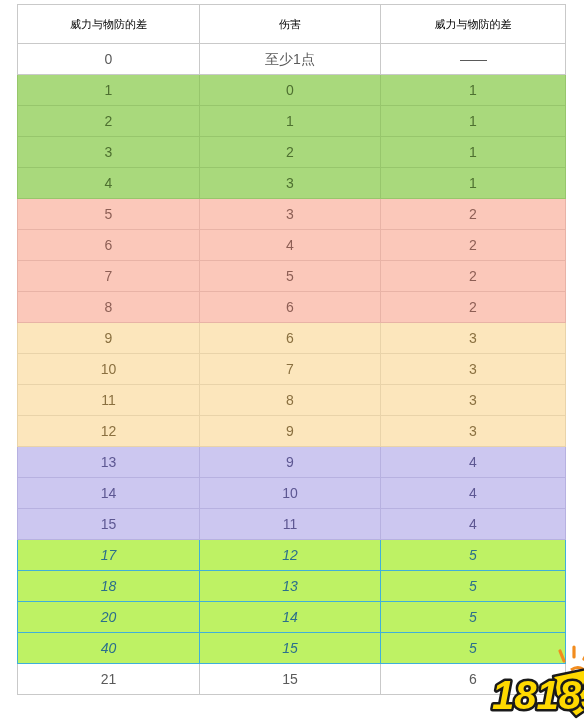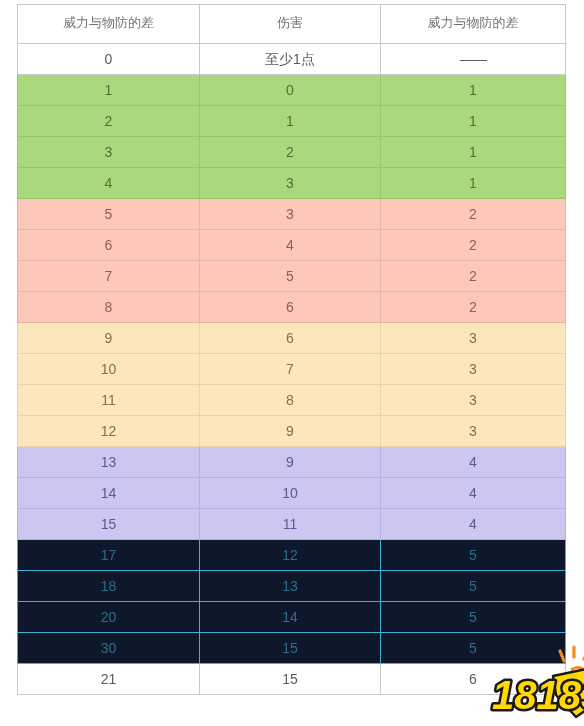--- a/index.html
+++ b/index.html
@@ -44,24 +44,23 @@
     color: #585858;
     height: 30px;
     padding: 0;
     line-height: 30px;
     white-space: nowrap;
   }
 
   table.damage-table thead th {
     height: 38px;
     line-height: 38px;
-    font-size: 13px;
-    color: #737373;
+    font-size: 11px;
+    color: #000000;
     background: #ffffff;
-    font-family: Liberation Mono, monospace;
   }
 
   tr.row-plain td { background: #ffffff; color: #5a5a5a; }
 
   tr.band-green td {
     background: #a9d97c;
     color: #4e7030;
     border-color: #97c66c;
   }
   tr.band-pink td {
@@ -73,23 +72,24 @@
     background: #fce6bc;
     color: #8a7040;
     border-color: #e9d3a9;
   }
   tr.band-purple td {
     background: #ccc7f0;
     color: #5d5792;
     border-color: #b7b1e0;
   }
   tr.band-blue td {
-    background: #0f172a;
+    background: #bef264;
     color: #2b6f8c;
     border-color: #3fb0d9;
+    font-style: italic;
   }
 
   .dash-cell { letter-spacing: -1px; }
 
   
   #watermark {
     position: absolute;
     left: 490px;
     top: 643px;
     width: 118px;
@@ -205,21 +205,21 @@
           <td>18</td>
           <td>13</td>
           <td>5</td>
         </tr>
         <tr class="band-blue">
           <td>20</td>
           <td>14</td>
           <td>5</td>
         </tr>
         <tr class="band-blue">
-          <td>30</td>
+          <td>40</td>
           <td>15</td>
           <td>5</td>
         </tr>
         <tr class="row-plain">
           <td>21</td>
           <td>15</td>
           <td>6</td>
         </tr>
       </tbody>
   </table>

